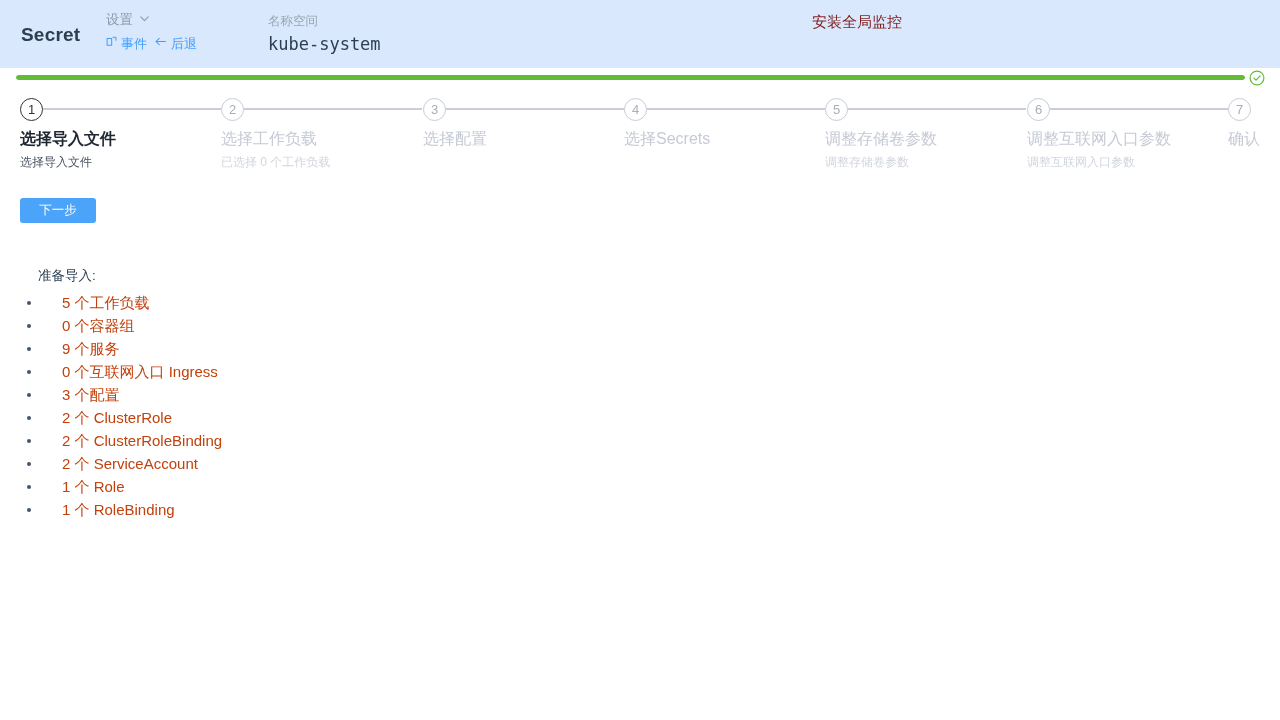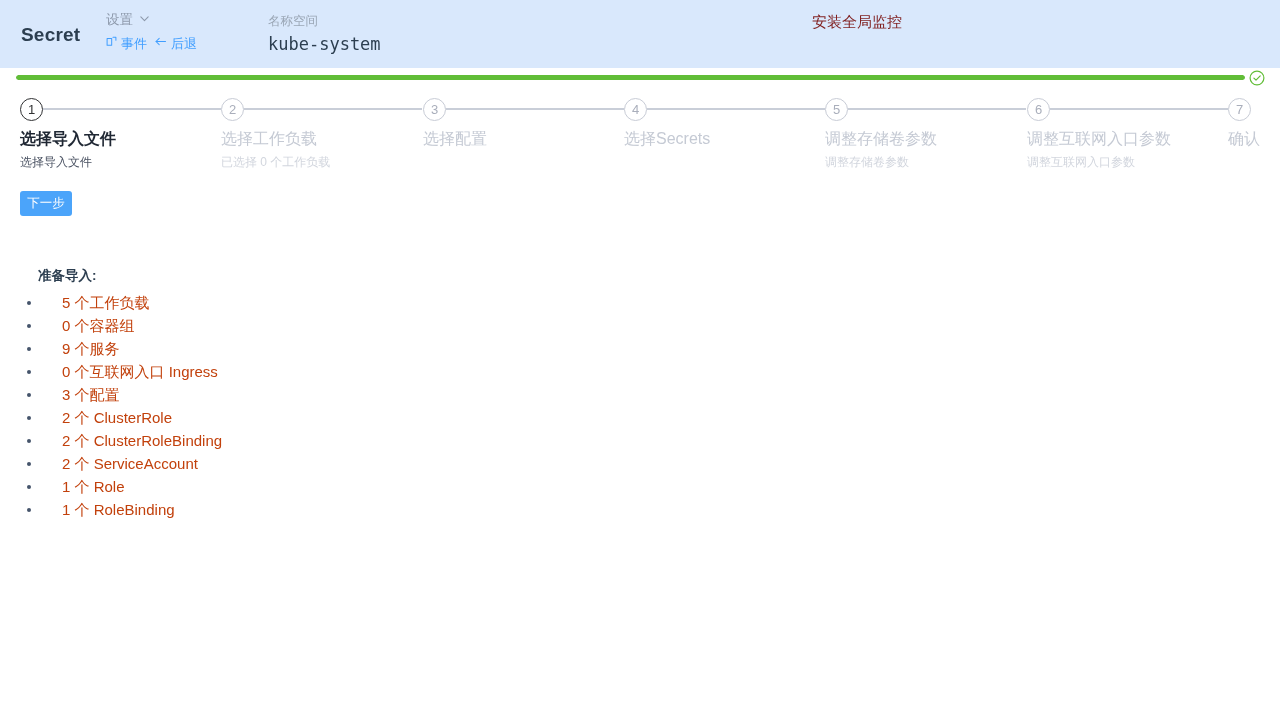--- a/index.html
+++ b/index.html
@@ -176,22 +176,22 @@
     color: #d2d6de;
     white-space: nowrap;
     line-height: 16px;
   }
   .step.active .step-desc { color: #4a5262; }
 
   
   #next-button {
     position: absolute;
     left: 20px;
-    top: 191px;
-    width: 52px;
+    top: 198px;
+    width: 76px;
     height: 25px;
     background: #4ba4fa;
     border: none;
     border-radius: 3px;
     color: #ffffff;
     font-size: 12.5px;
     font-family: inherit;
     cursor: pointer;
     padding: 0;
     line-height: 25px;
@@ -200,21 +200,21 @@
   
   #summary {
     position: absolute;
     left: 0;
     top: 266px;
     width: 700px;
   }
   #summary-heading {
     margin-left: 38px;
     font-size: 13.5px;
-    font-weight: bold;
+    font-weight: normal;
     color: #2c3e50;
     line-height: 20px;
   }
   #summary-list {
     margin: 5px 0 0 0;
     padding: 0;
     list-style: none;
   }
   #summary-list li {
     position: relative;

